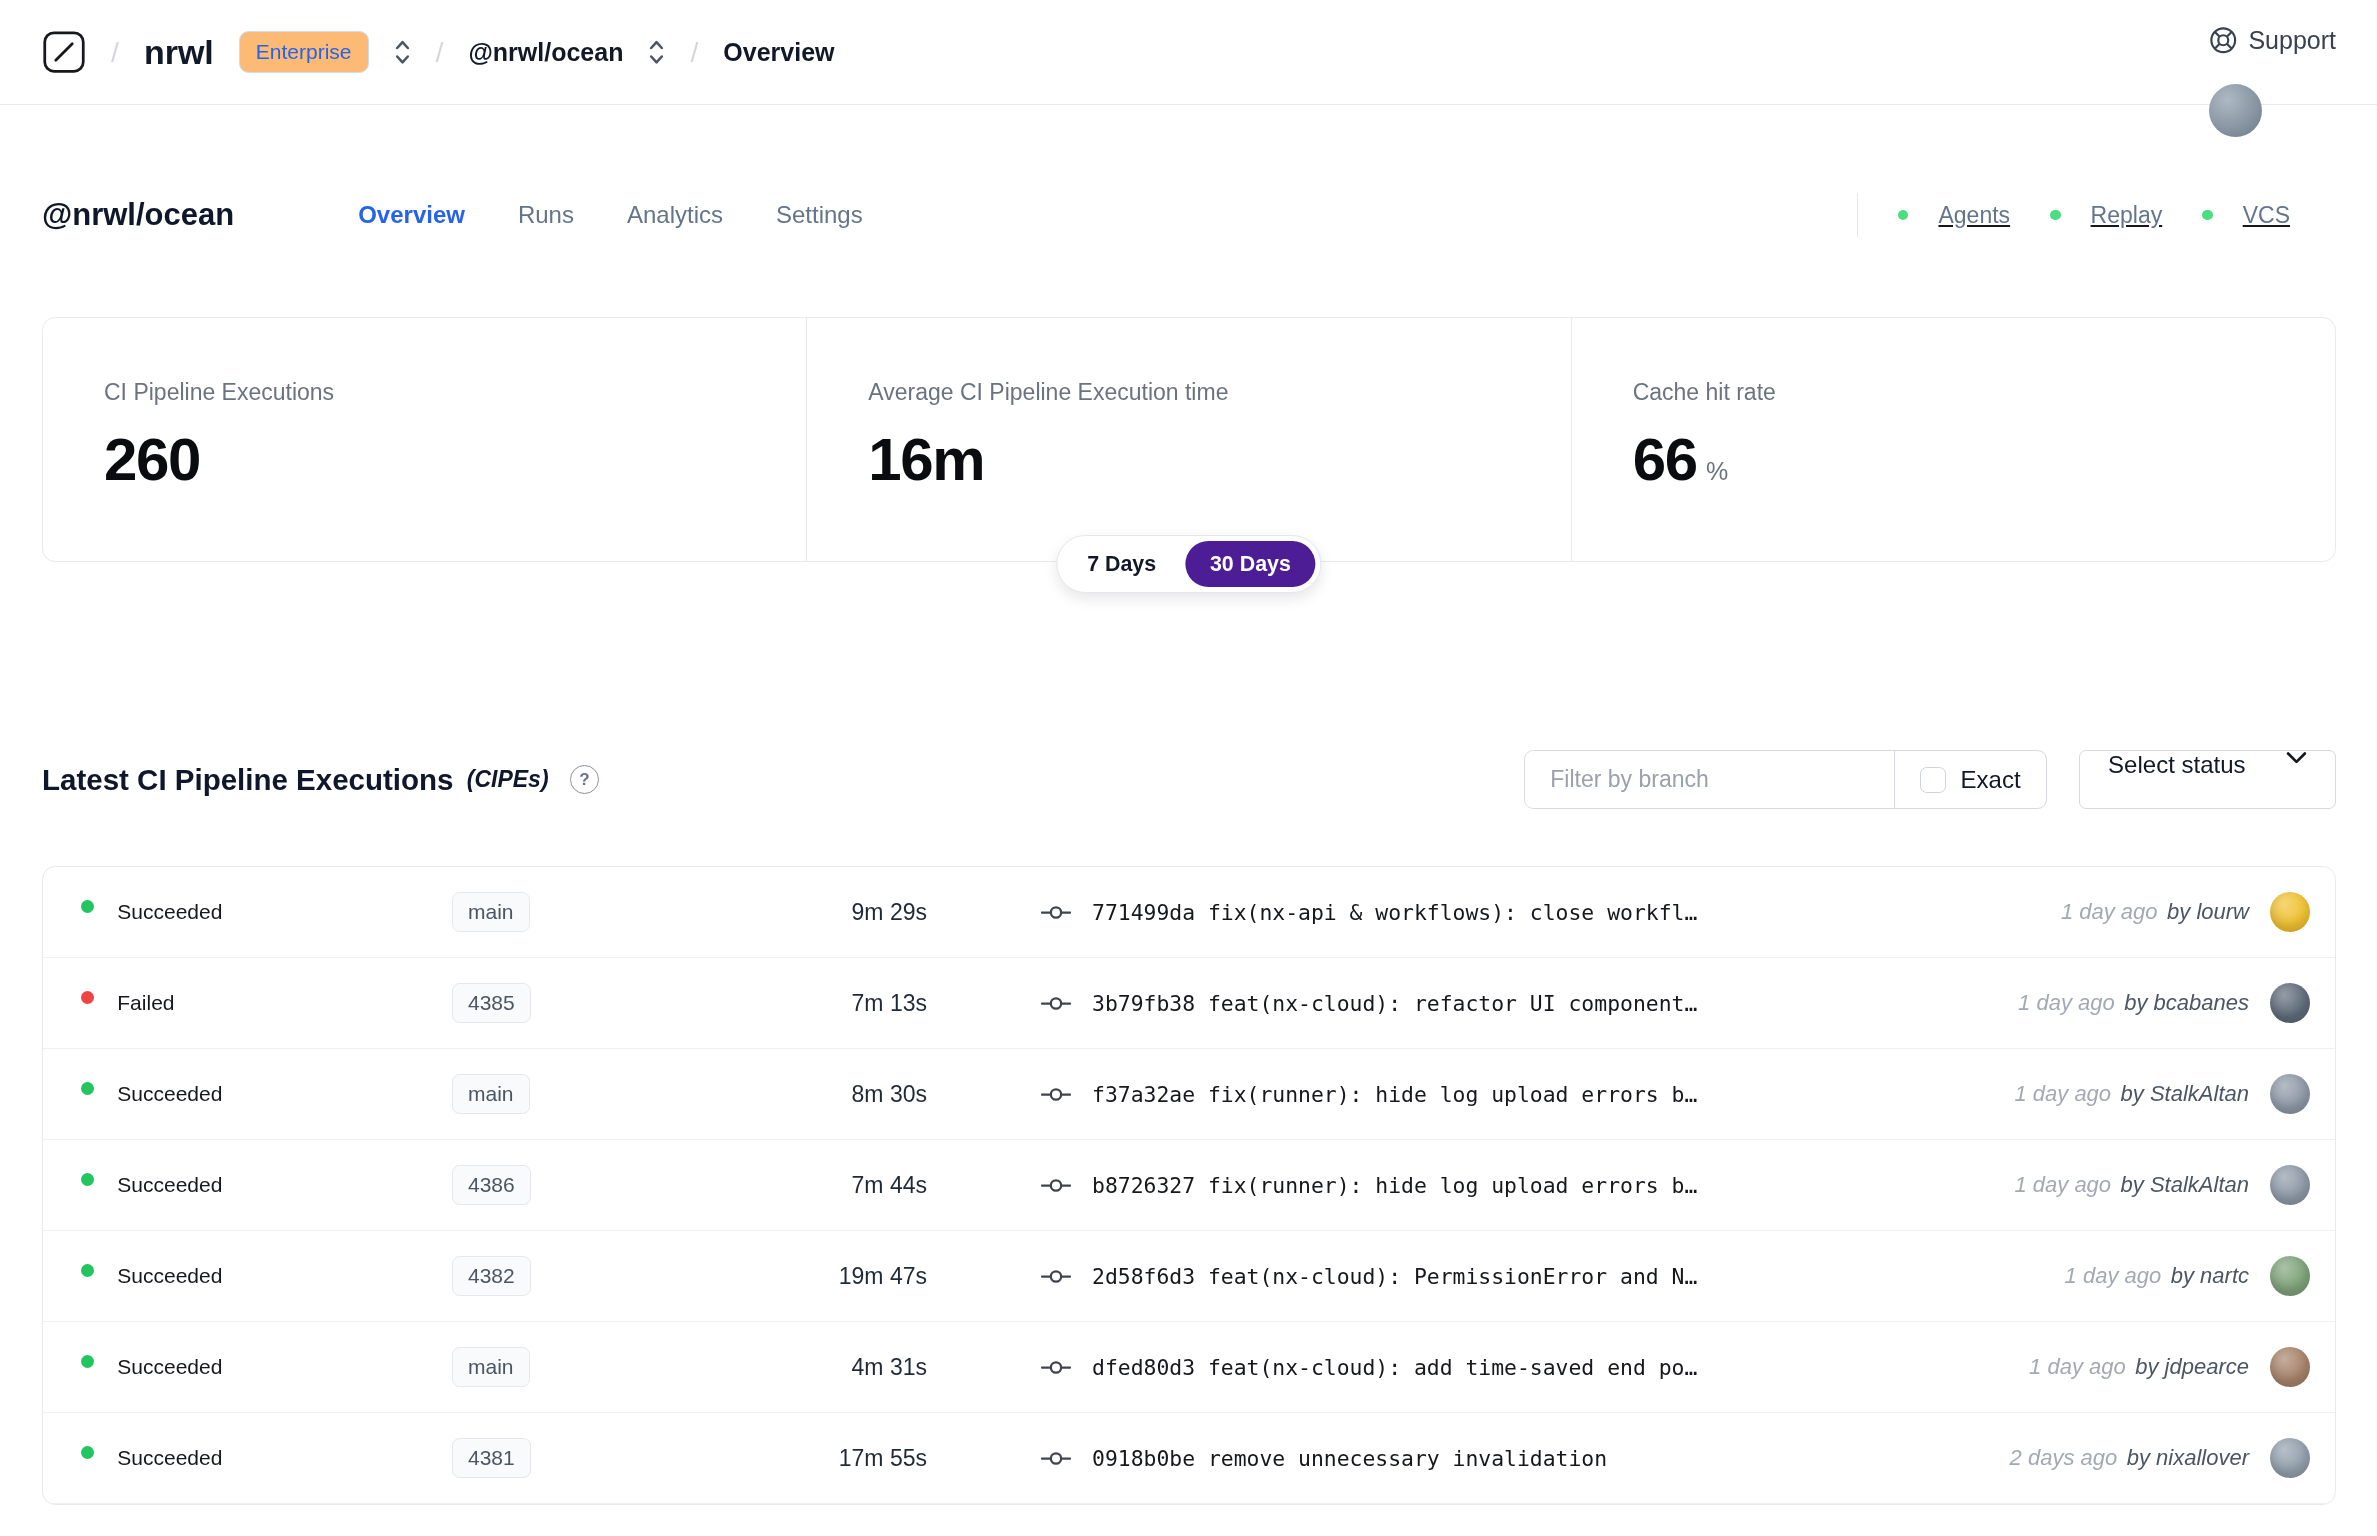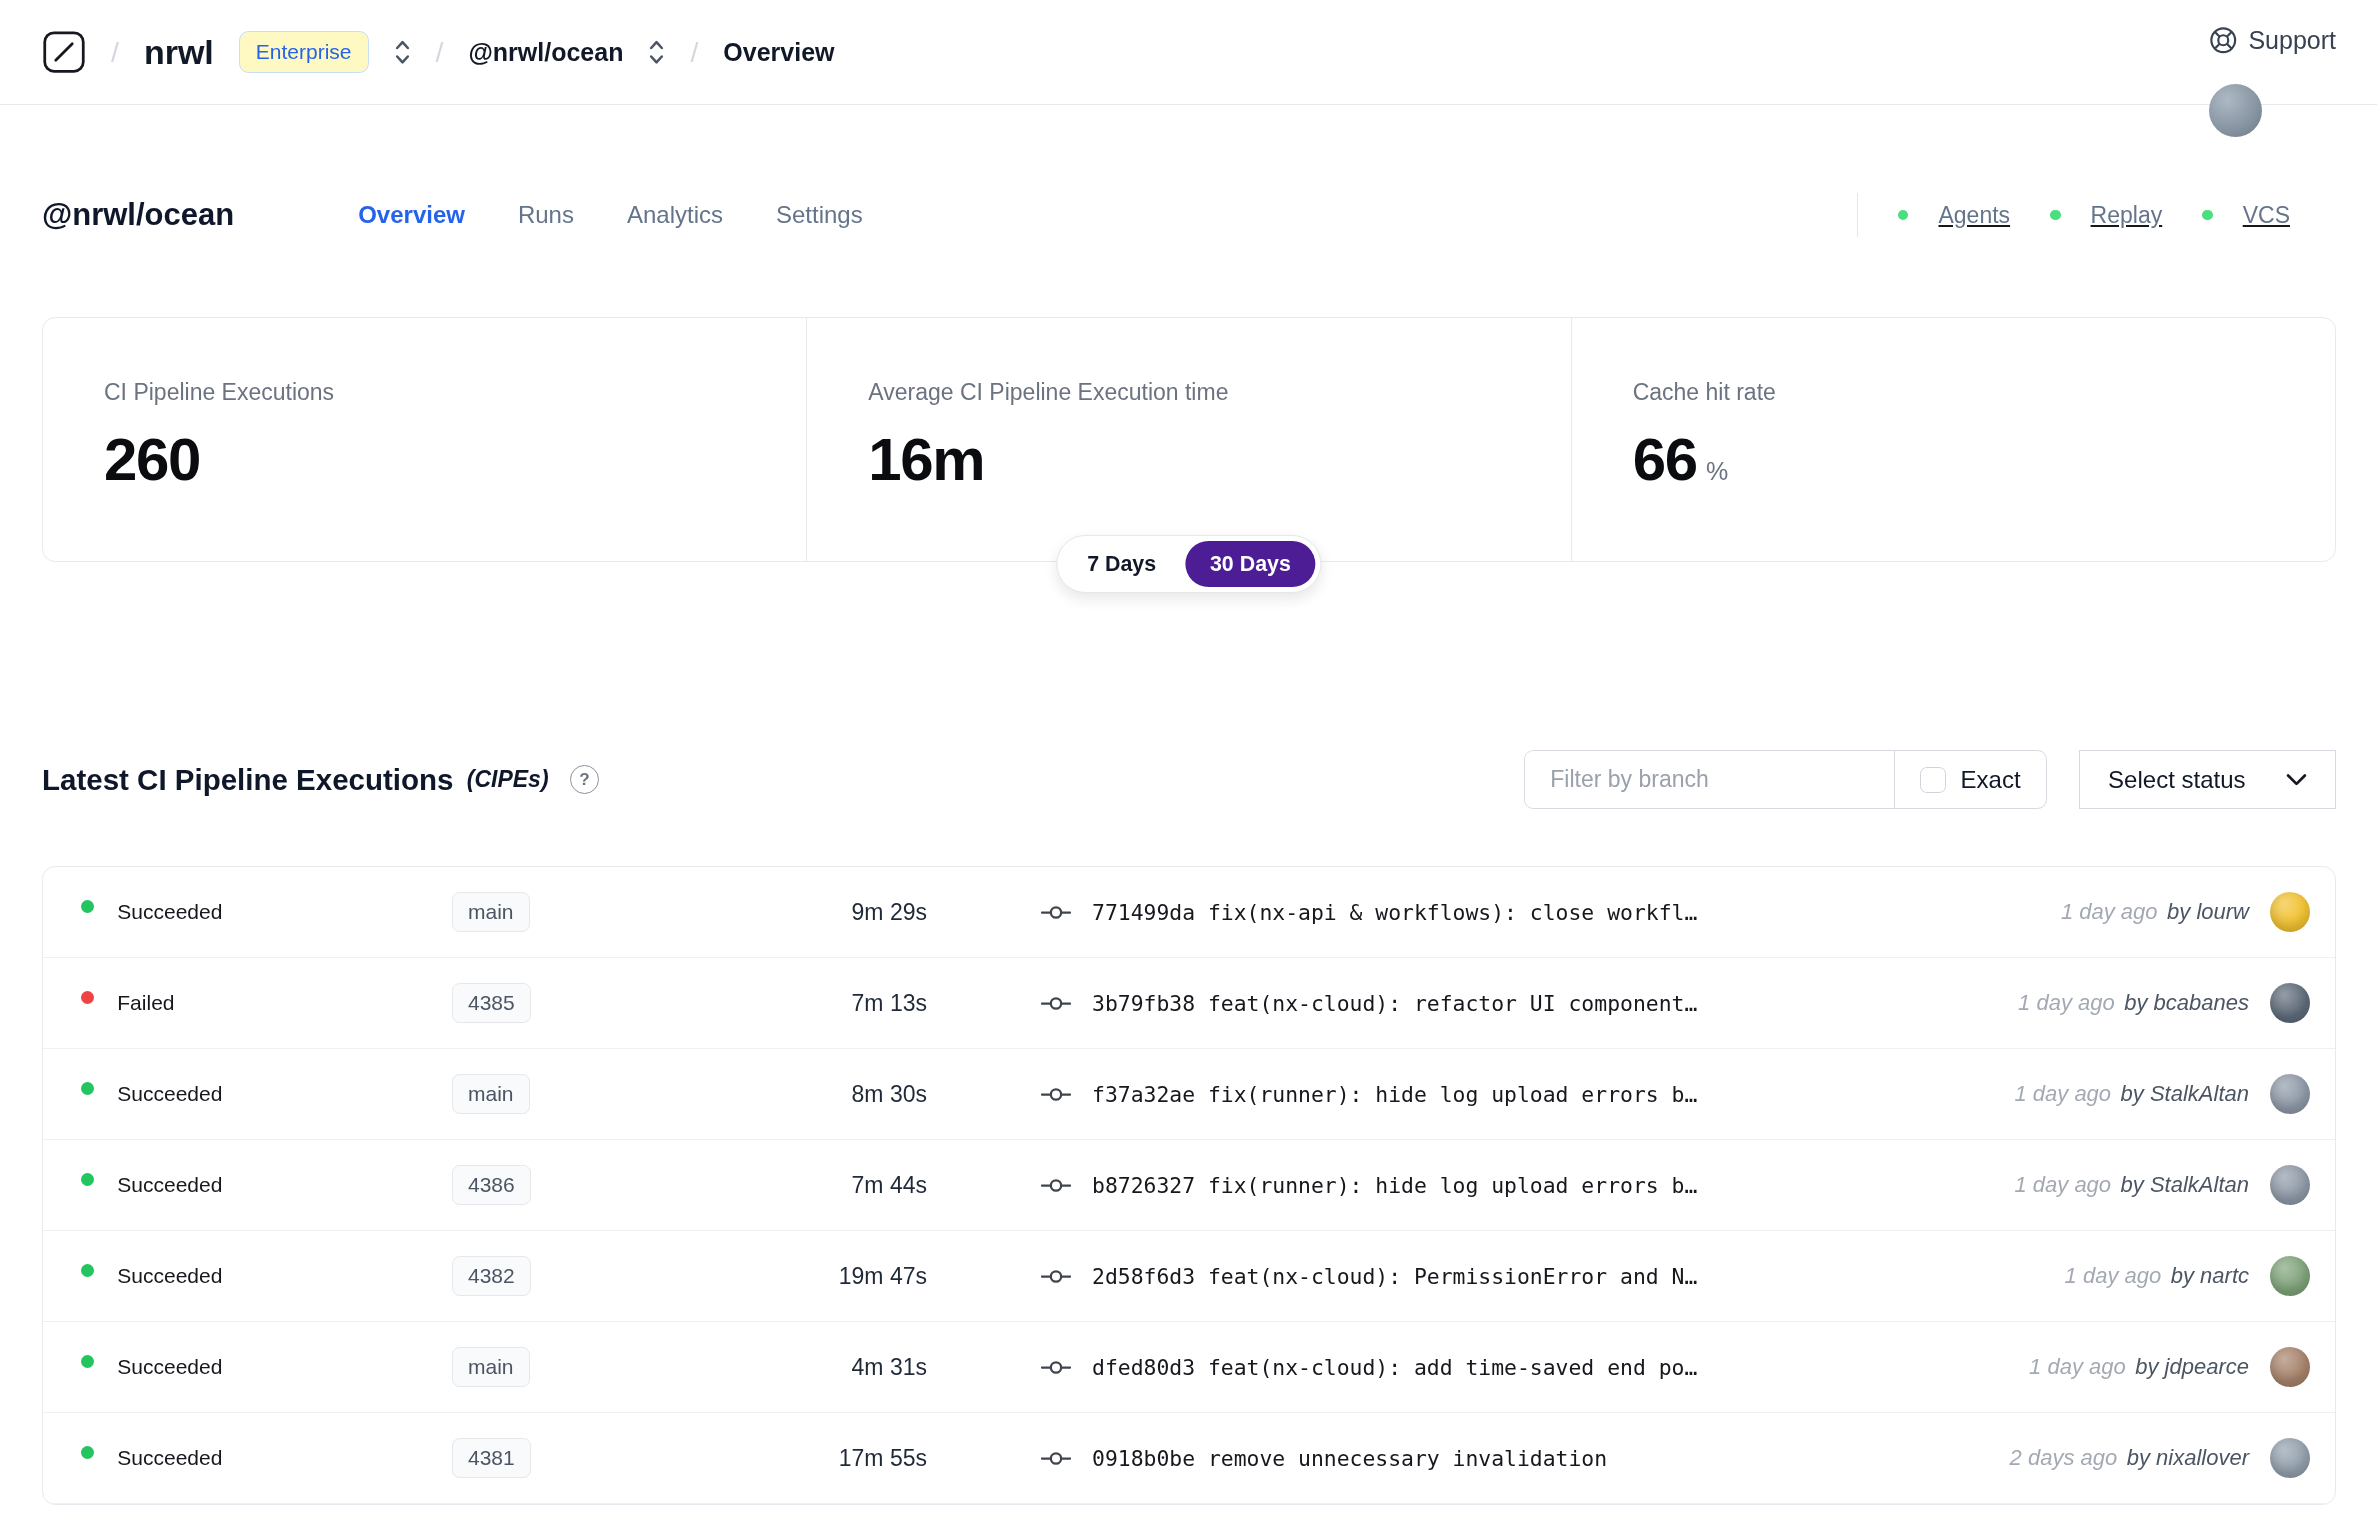--- a/index.html
+++ b/index.html
@@ -6,21 +6,21 @@
   html,body { width:2378px; height:1537px; overflow:hidden; background:#ffffff;
     font-family:"Liberation Sans", sans-serif; color:#16181d; }
 
   
   .navbar { height:105px; display:flex; align-items:center; padding:0 42px;
     border-bottom:1px solid #e7e9ee; background:#fff; }
   .crumbs { display:flex; align-items:center; gap:25px; }
   .logo { width:44px; height:44px; display:block; cursor:pointer; }
   .slash { color:#d4d8de; font-size:28.5px; font-weight:300; }
   .org-name { font-size:34px; font-weight:600; color:#111827; cursor:pointer; }
-  .plan-badge { font-size:21px; font-weight:500; color:#2563eb; background:#fef9c3;
+  .plan-badge { font-size:21px; font-weight:500; color:#2563eb; background:#fdba74;
     border:1px solid #c6ddfb; border-radius:9.5px; padding:7.6px 16px; cursor:pointer; }
   .updown { width:17px; height:28.5px; cursor:pointer; }
   .ws-name { font-size:25px; font-weight:600; color:#111827; cursor:pointer; }
   .crumb-page { font-size:25px; font-weight:600; color:#111827; }
   .nav-right { margin-left:auto; display:flex; align-items:flex-start; gap:29px;flex-direction:column; }
   .nav-link { font-size:25px; color:#374151; cursor:pointer; }
   .support { display:flex; align-items:center; gap:11.4px; }
   .avatar { border-radius:50%; display:inline-block; }
   .nav-avatar { width:53px; height:53px; background:radial-gradient(circle at 35% 30%, #aeb9c4, #6b7a89); cursor:pointer; }
 
@@ -61,22 +61,22 @@
     color:#6b7280; margin-left:21px; cursor:pointer; }
   .cipe-controls { margin-left:auto; display:flex; align-items:center; gap:32px; }
   .filter-group { display:flex; align-items:stretch; height:59px; border:1px solid #d6d9df;
     border-radius:9.5px; background:#fff; overflow:hidden; }
   .branch-input { width:369px; border:none; outline:none; padding:0 25px; font-size:23px;
     font-family:"Liberation Sans", sans-serif; color:#111827; }
   .branch-input::placeholder { color:#9aa1ac; }
   .exact-seg { display:flex; align-items:center; gap:14.3px; padding:0 25px; border-left:1px solid #d6d9df; }
   .checkbox { width:26px; height:26px; border:1.9px solid #cfd4db; border-radius:6.7px; background:#fff; cursor:pointer; }
   .exact-label { font-size:24px; color:#111827; cursor:pointer; }
-  .status-select { display:flex; align-items:center; gap:40px; height:59px; padding:0 28.5px;
-    border:1px solid #d6d9df; border-radius:0; background:#fff; font-size:24px; font-weight:500;
+  .status-select { display:flex; align-items:flex-start; gap:40px; height:59px; padding:0 28.5px;
+    border:1px solid #d6d9df; border-radius:7px; background:#fff; font-size:24px; font-weight:500;
     color:#111827; cursor:pointer; }
 
   
   .cipe-table { margin:57px 42px 0; border:1px solid #e7e9ee; border-radius:13.3px;
     background:#fff; overflow:hidden; }
   .cipe-row { display:flex; align-items:center; height:91px; padding:0 25px 0 38px;
     border-bottom:1px solid #eef0f3; cursor:pointer; }
   .status-cell { width:371px; display:flex; align-items:flex-start; font-size:21px; font-weight:500; color:#16181d; }
   .dot { width:13.3px; height:13.3px; border-radius:50%; background:#22c55e; margin-right:23px; flex-shrink:0; }
   .dot.failed { background:#ef4444; }

